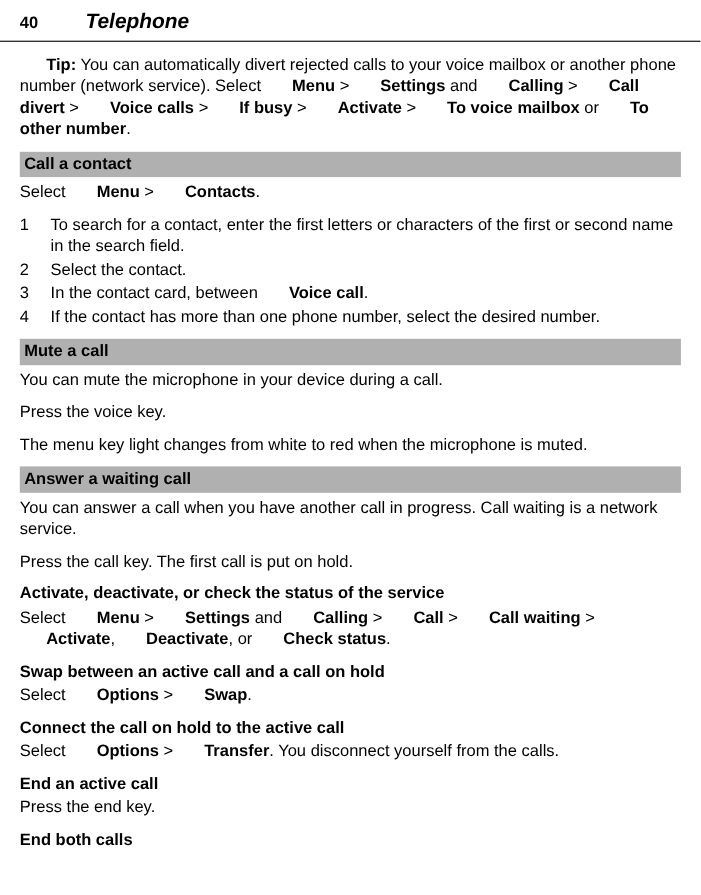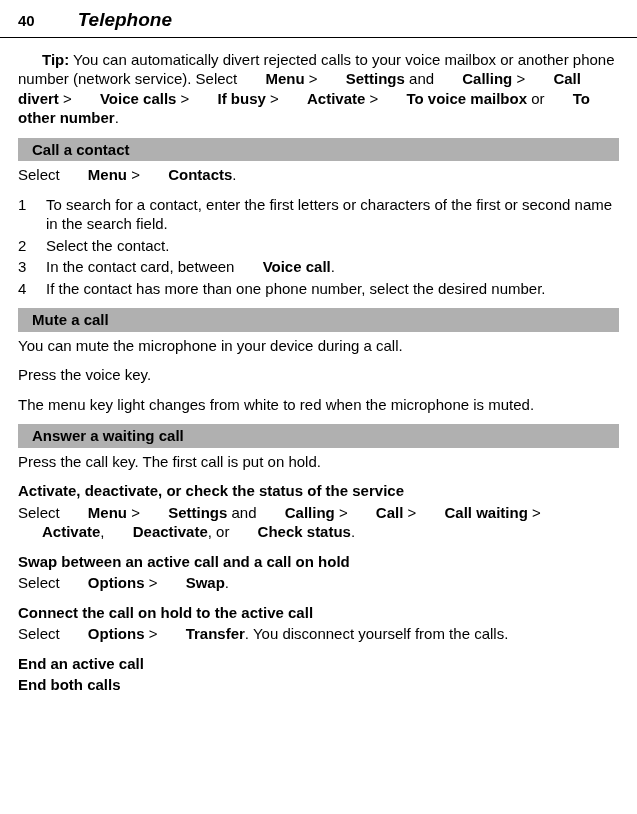--- a/index.html
+++ b/index.html
@@ -22,21 +22,21 @@
       gap: 23px;
     }
     .page-number { font-size: 15px; margin-right: 20px; }
     .section-title { font-size: 19px; font-style: italic; }
     .content { padding: 12px 18px 0 18px; }
     .para { margin-bottom: 10px; }
     .bold { font-weight: bold; margin-left: 24px; }
     .gray-heading {
       background: #b0b0b0;
       font-weight: bold;
-      padding: 2px 14px;
+      padding: 2px 4px;
       margin: 6px 0 4px 0;
       font-size: 15px;
     }
     ol.numbered {
       list-style: none;
       padding-left: 0;
       margin: 4px 0 10px 0;
     }
     ol.numbered li {
       display: flex;
@@ -88,34 +88,36 @@
       <span class="txt">If the contact has more than one phone number, select the desired number.</span>
     </li>
   </ol>
 
   <div class="gray-heading">Mute a call</div>
   <p class="para">You can mute the microphone in your device during a call.</p>
   <p class="para">Press the voice key.</p>
   <p class="para">The menu key light changes from white to red when the microphone is muted.</p>
 
   <div class="gray-heading">Answer a waiting call</div>
+  <p class="para">You can answer a call when you have another call in progress. Call waiting is a network service.</p>
   <p class="para">Press the call key. The first call is put on hold.</p>
 
   <div class="sub-heading">Activate, deactivate, or check the status of the service</div>
   <p class="para">
     <span>Select </span><span class="bold">Menu</span><span> &gt; </span><span class="bold">Settings</span><span> and </span><span class="bold">Calling</span><span> &gt; </span><span class="bold">Call</span><span> &gt; </span><span class="bold">Call waiting</span><span> &gt; </span><span class="bold">Activate</span><span>, </span><span class="bold">Deactivate</span><span>, or </span><span class="bold">Check status</span><span>.</span>
   </p>
 
   <div class="sub-heading">Swap between an active call and a call on hold</div>
   <p class="para">
     <span>Select </span><span class="bold">Options</span><span> &gt; </span><span class="bold">Swap</span><span>.</span>
   </p>
 
   <div class="sub-heading">Connect the call on hold to the active call</div>
   <p class="para">
     <span>Select </span><span class="bold">Options</span><span> &gt; </span><span class="bold">Transfer</span><span>. You disconnect yourself from the calls.</span>
   </p>
 
   <div class="sub-heading">End an active call</div>
+  <p class="para">Press the end key.</p>
 
   <div class="sub-heading">End both calls</div>
 
 </div>
 
 </body></html>

